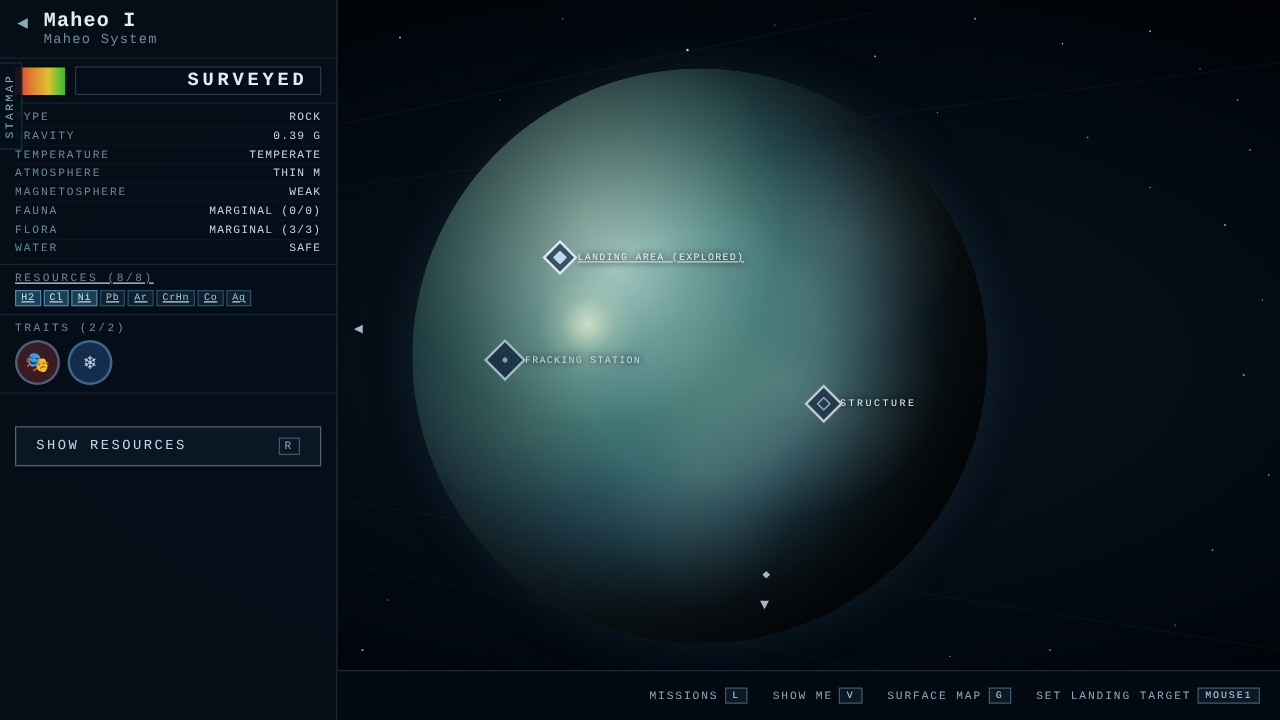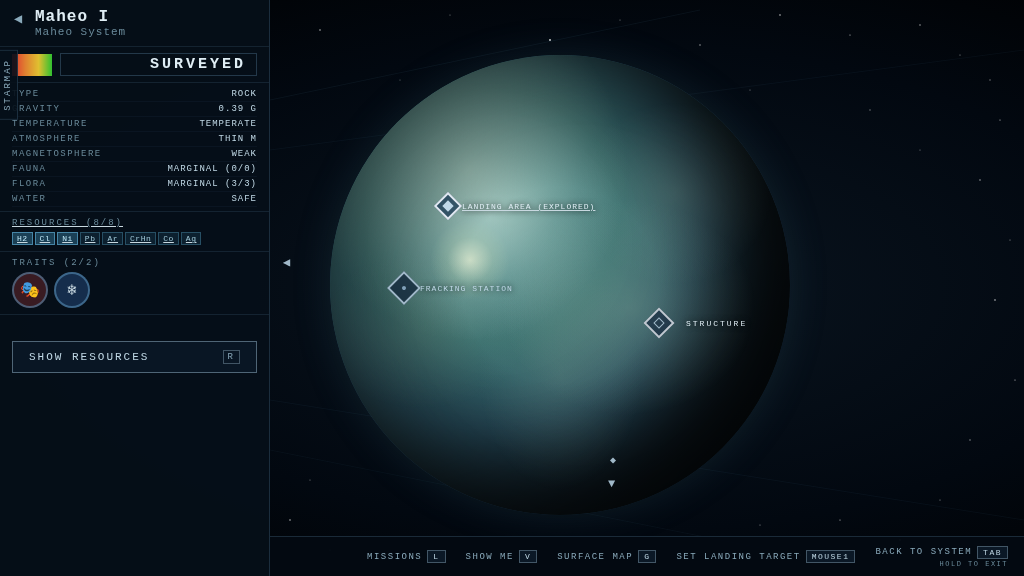--- a/index.html
+++ b/index.html
@@ -428,21 +428,21 @@
   </div>
 </div>
 
 <div class="map-marker fracking-marker" style="position:absolute;top:228px;left:392px;z-index:6;display:flex;align-items:center;gap:4px;margin-top:48px;">
   <div style="width:24px;height:24px;transform:rotate(45deg);border:2px solid #a0b8c8;background:rgba(20,40,60,0.8);display:flex;align-items:center;justify-content:center;">
     <div style="width:4px;height:4px;background:#80a0b8;transform:rotate(0deg);border-radius:50%;"></div>
   </div>
   <span style="font-size:8px;letter-spacing:1px;color:#c0d8e8;text-shadow:0 0 6px rgba(0,0,0,1);white-space:nowrap;">FRACKING STATION</span>
 </div>
 
-<div class="map-marker structure-marker" style="position:absolute;top:312px;left:648px;z-index:6;display:flex;align-items:center;gap:16px;">
+<div class="map-marker structure-marker" style="position:absolute;top:312px;left:648px;z-index:6;display:flex;align-items:center;gap:2px;">
   <div style="width:22px;height:22px;transform:rotate(45deg);border:2px solid #c0c8d0;background:rgba(30,50,70,0.8);display:flex;align-items:center;justify-content:center;">
     <div style="width:8px;height:8px;border:1.5px solid #a0b8c8;transform:rotate(0deg);"></div>
   </div>
   <span style="font-size:8px;letter-spacing:2px;color:#e0eef5;text-shadow:0 0 6px rgba(0,0,0,1);">STRUCTURE</span>
 </div>
 
 <div class="left-panel">
 
   <div class="starmap-tab">
     <span>STARMAP</span>
@@ -547,21 +547,14 @@
   <div class="bottom-action">
     <span>SURFACE MAP</span>
     <span class="bottom-key">G</span>
   </div>
 
   <div class="bottom-action">
     <span>SET LANDING TARGET</span>
     <span class="bottom-key">MOUSE1</span>
   </div>
 
-  <div class="bottom-action back-to-system">
-    <div style="display:flex;align-items:center;gap:5px;">
-      <span>BACK TO SYSTEM</span>
-      <span class="bottom-key">TAB</span>
-    </div>
-    <div class="line2">HOLD TO EXIT</div>
-  </div>
 
 </div>
 
 </body></html>

